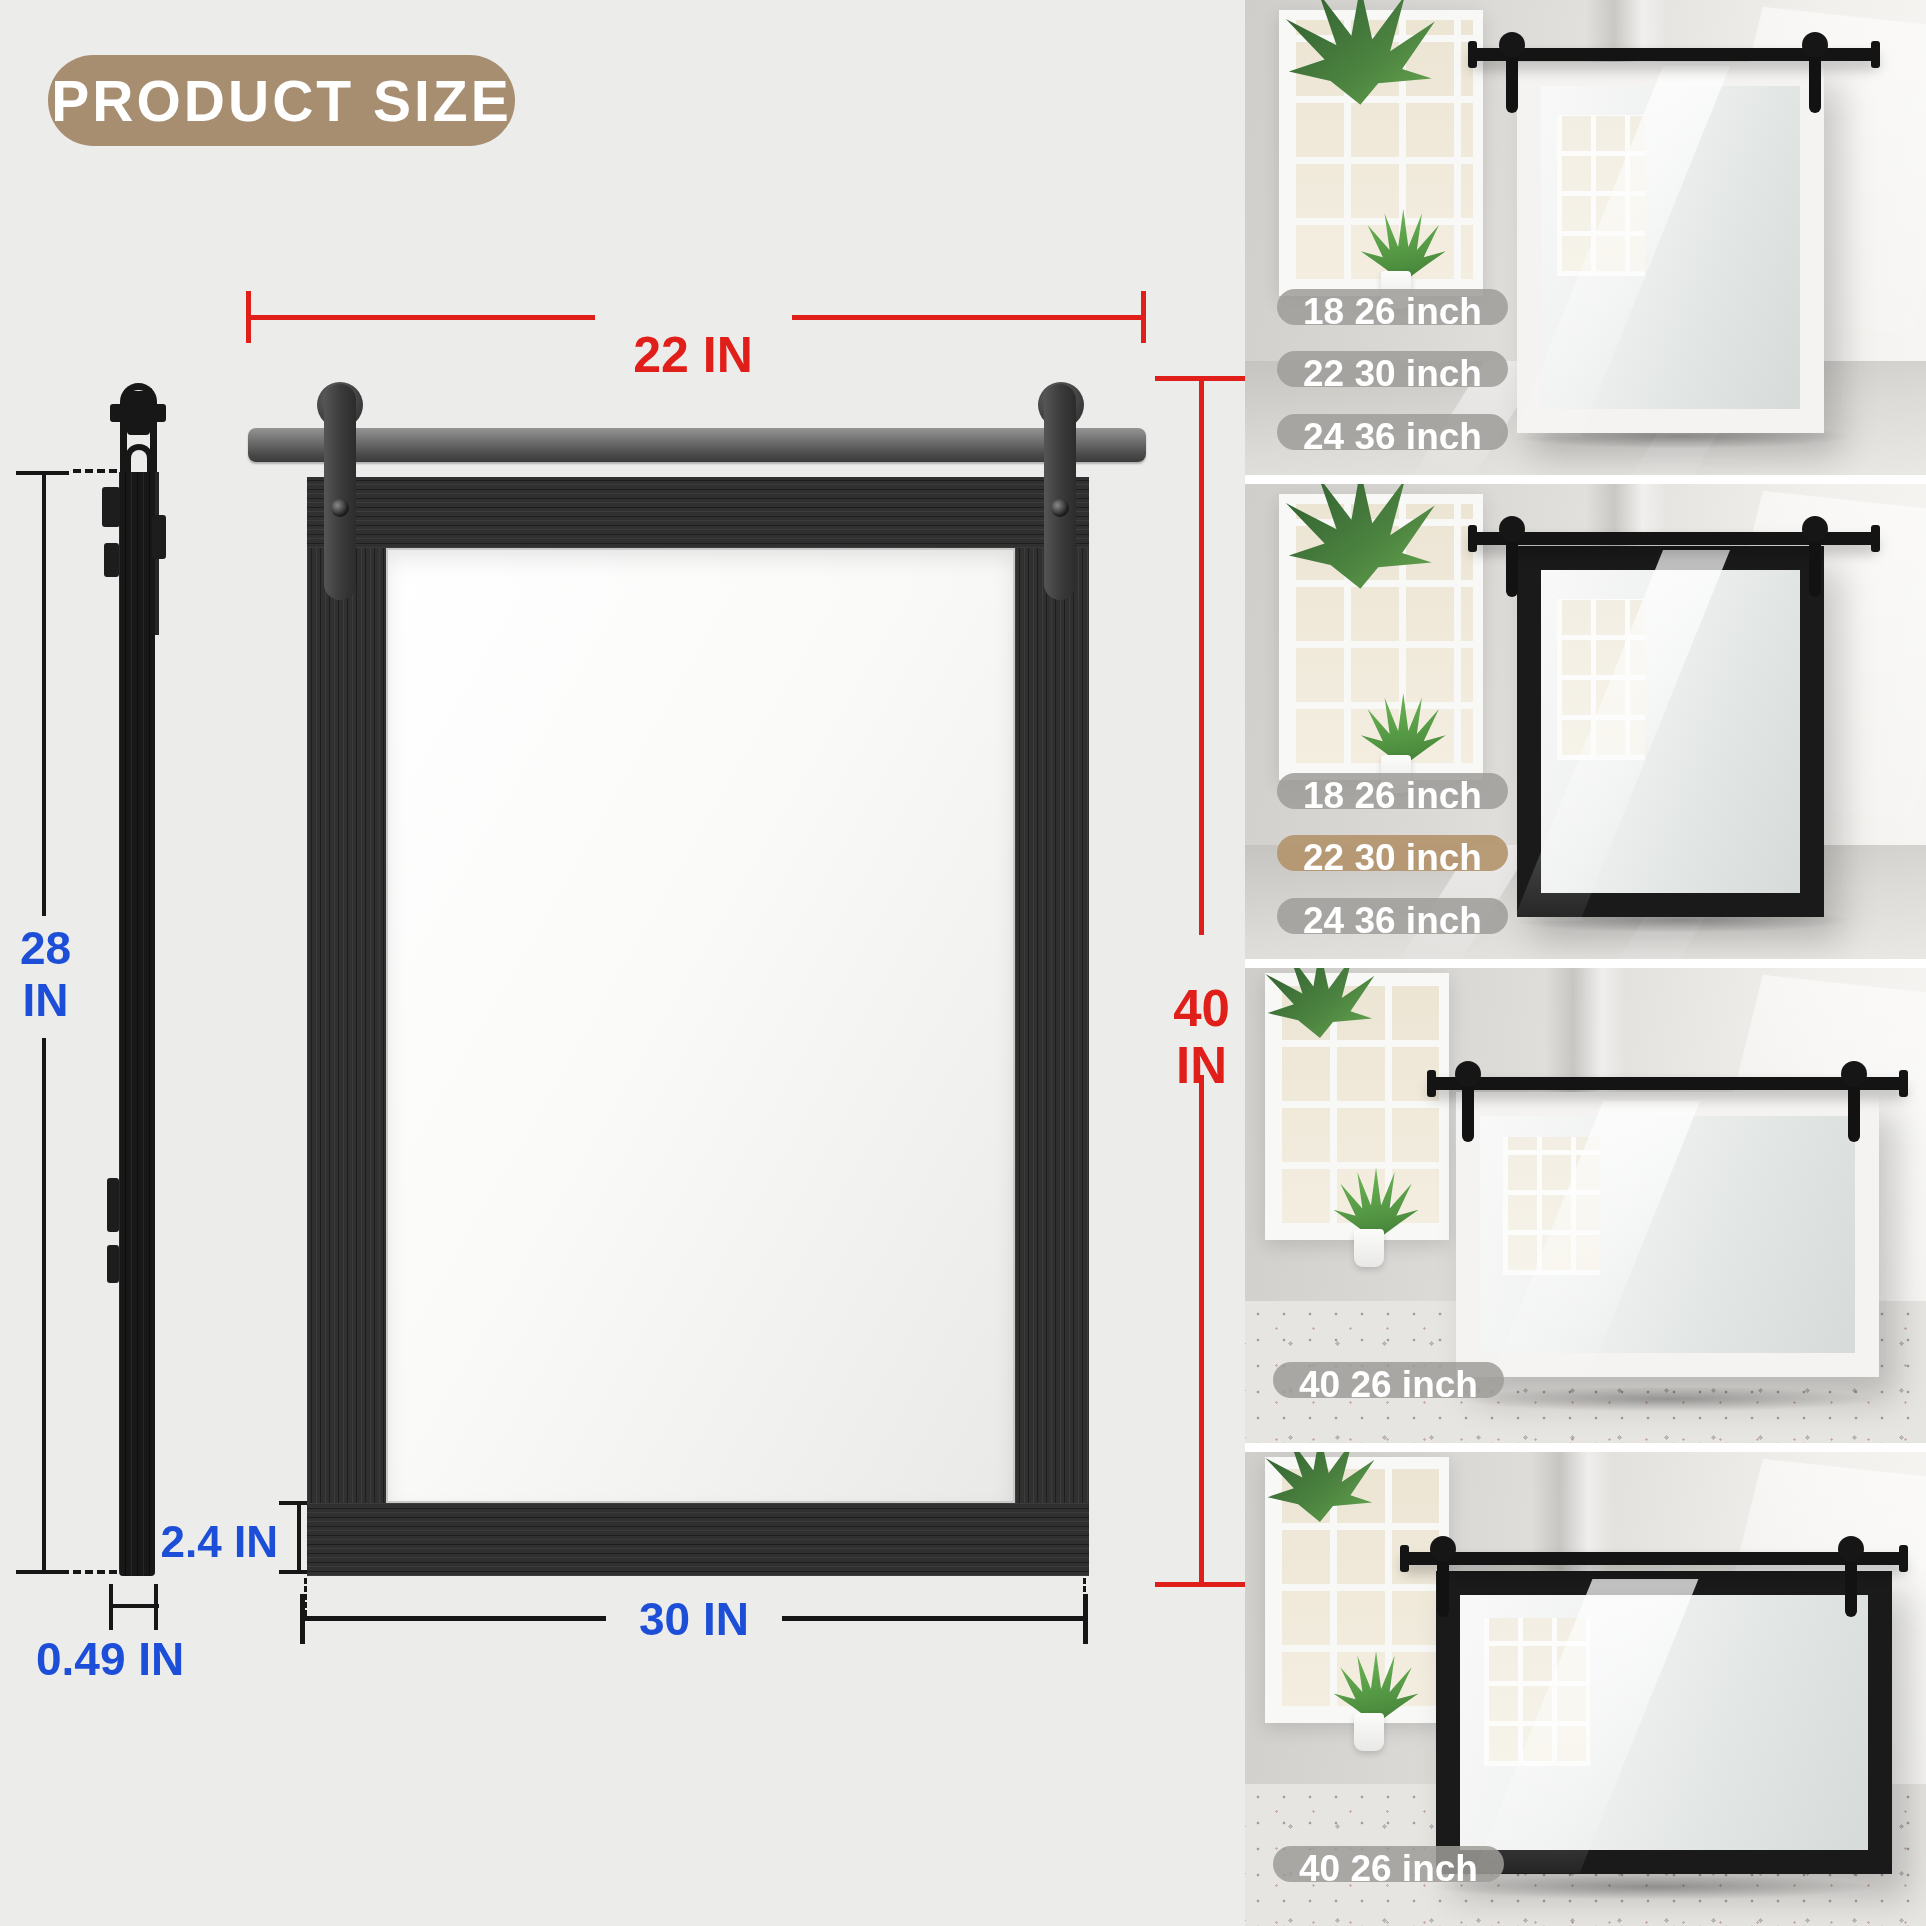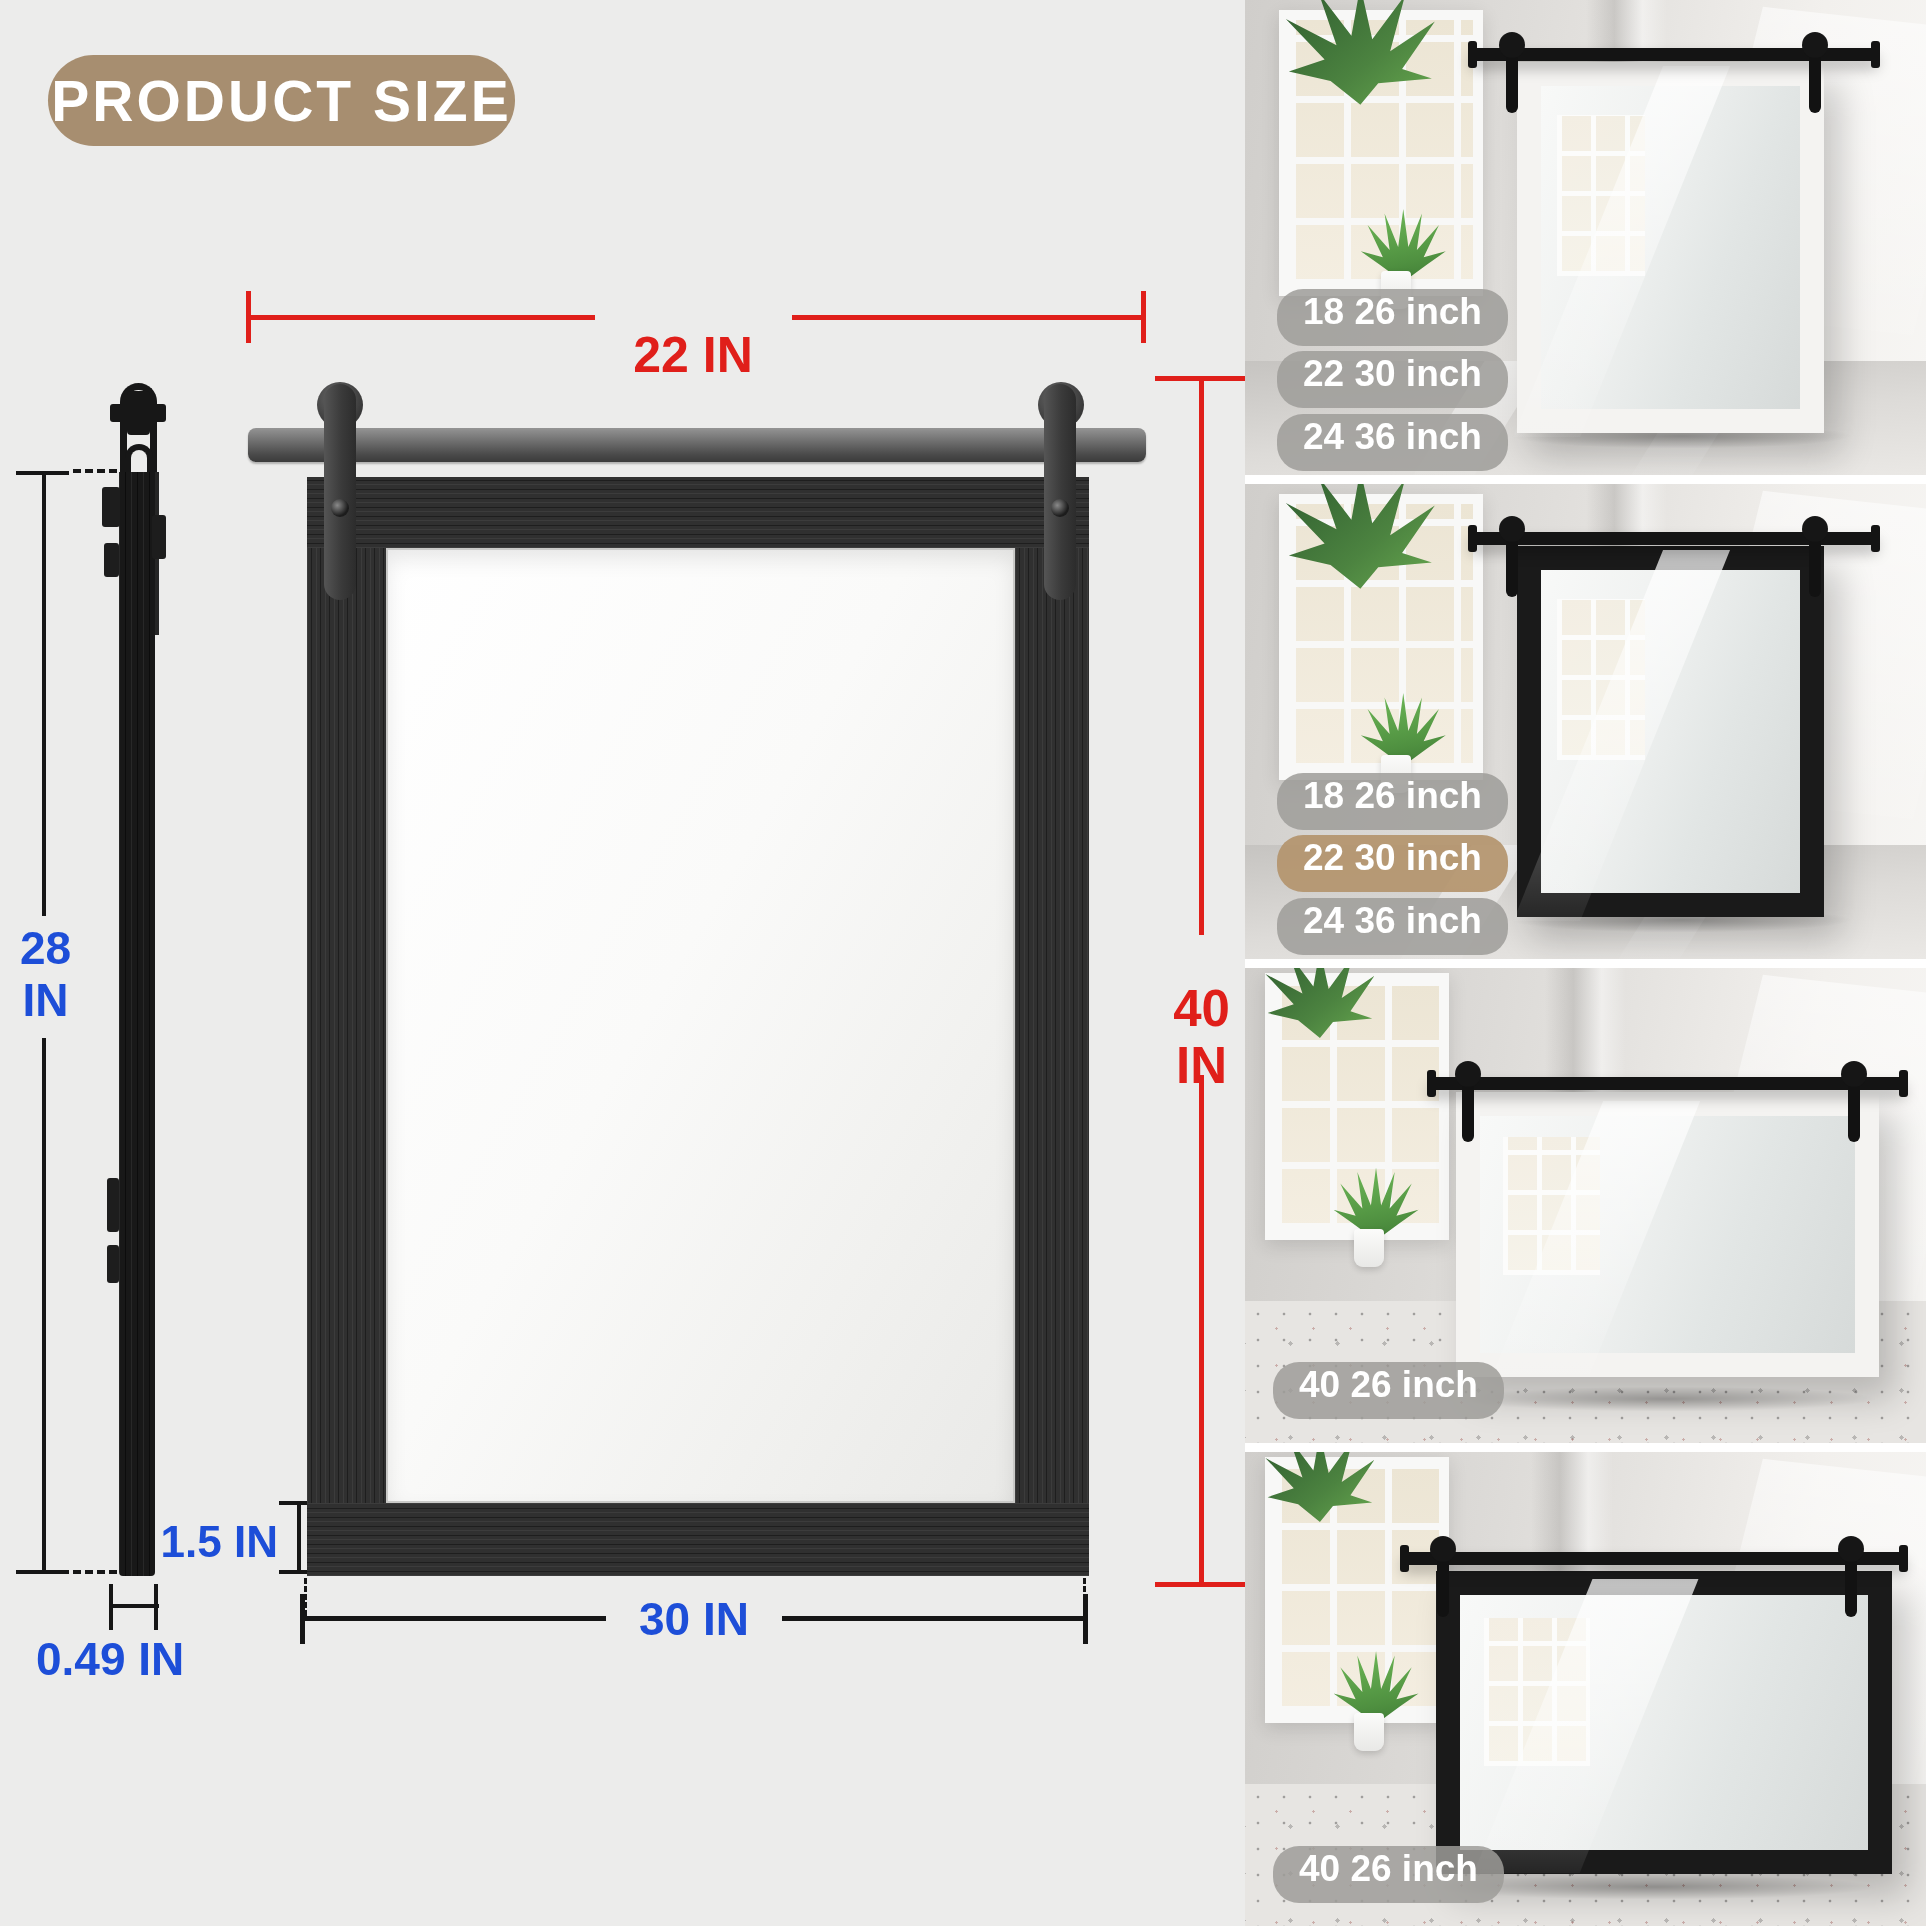--- a/index.html
+++ b/index.html
@@ -98,21 +98,21 @@
   .ph-mirror{position:absolute;z-index:5;border:24px solid #f4f3f1;box-shadow:16px 22px 34px rgba(0,0,0,0.20);
              background:linear-gradient(110deg,#f8f9f8 0%,#eff1f0 38%,#e2e6e5 65%,#d6dad9 100%);}
   .ph-mirror.black{border-color:#1a1a1a;}
   .rf-win{position:absolute;left:6%;top:9%;width:34%;height:50%;opacity:0.9;
           background:repeating-linear-gradient(90deg,#fdfdfc 0 5px,rgba(0,0,0,0) 5px 34px),
                      repeating-linear-gradient(0deg,#fdfdfc 0 5px,rgba(0,0,0,0) 5px 40px),
                      linear-gradient(#f3eee2,#f7f3e9);}
   .rf-beam{position:absolute;left:18%;top:-6%;width:26%;height:115%;transform:skewX(-22deg);
            background:linear-gradient(rgba(255,255,255,0.75),rgba(255,255,255,0.05));}
   .ph-shadow{position:absolute;height:26px;background:radial-gradient(ellipse at center,rgba(0,0,0,0.28),rgba(0,0,0,0) 68%);z-index:4;}
-  .pill{position:absolute;height:57px;line-height:46px;padding:0 26px;border-radius:26px;
+  .pill{position:absolute;height:36px;line-height:46px;padding:0 26px;border-radius:26px;
         background:rgba(158,156,153,0.85);color:#fff;font-size:37px;font-weight:bold;white-space:nowrap;z-index:8;}
   .pill.sel{background:rgba(180,148,110,0.93);}
 </style>
 </head>
 <body>
 
 <div id="canvas">
 
   <div class="badge">
     <span>PRODUCT SIZE</span>
@@ -189,21 +189,21 @@
   <div class="sv-nub" style="left:107px;top:1245px;width:12px;height:38px;"></div>
 
   <div class="dline" style="left:109px;top:1584px;width:4px;height:46px;"></div>
   <div class="dline" style="left:154px;top:1584px;width:4px;height:46px;"></div>
   <div class="dline" style="left:111px;top:1604px;width:48px;height:4px;"></div>
   <div class="dlabel" style="left:36px;top:1632px;width:208px;text-align:left;">0.49 IN</div>
 
   <div class="dline" style="left:279px;top:1501px;width:40px;height:4px;"></div>
   <div class="dline" style="left:297px;top:1503px;width:4px;height:71px;"></div>
   <div class="dline" style="left:279px;top:1570px;width:40px;height:4px;"></div>
-  <div class="dlabel" style="left:149px;top:1517px;width:129px;font-size:44px;text-align:right;">1.5 IN</div>
+  <div class="dlabel" style="left:149px;top:1517px;width:129px;font-size:44px;text-align:right;">2.4 IN</div>
 
   <div class="dash-v" style="left:304px;top:1578px;height:38px;"></div>
   <div class="dash-v" style="left:1083px;top:1578px;height:38px;"></div>
   <div class="dline" style="left:300px;top:1594px;width:5px;height:50px;"></div>
   <div class="dline" style="left:1083px;top:1594px;width:5px;height:50px;"></div>
   <div class="dline" style="left:304px;top:1616px;width:302px;height:5px;"></div>
   <div class="dline" style="left:782px;top:1616px;width:303px;height:5px;"></div>
   <div class="dlabel" style="left:606px;top:1592px;width:176px;">30 IN</div>
 
   <div class="photo-col-bg"></div>

